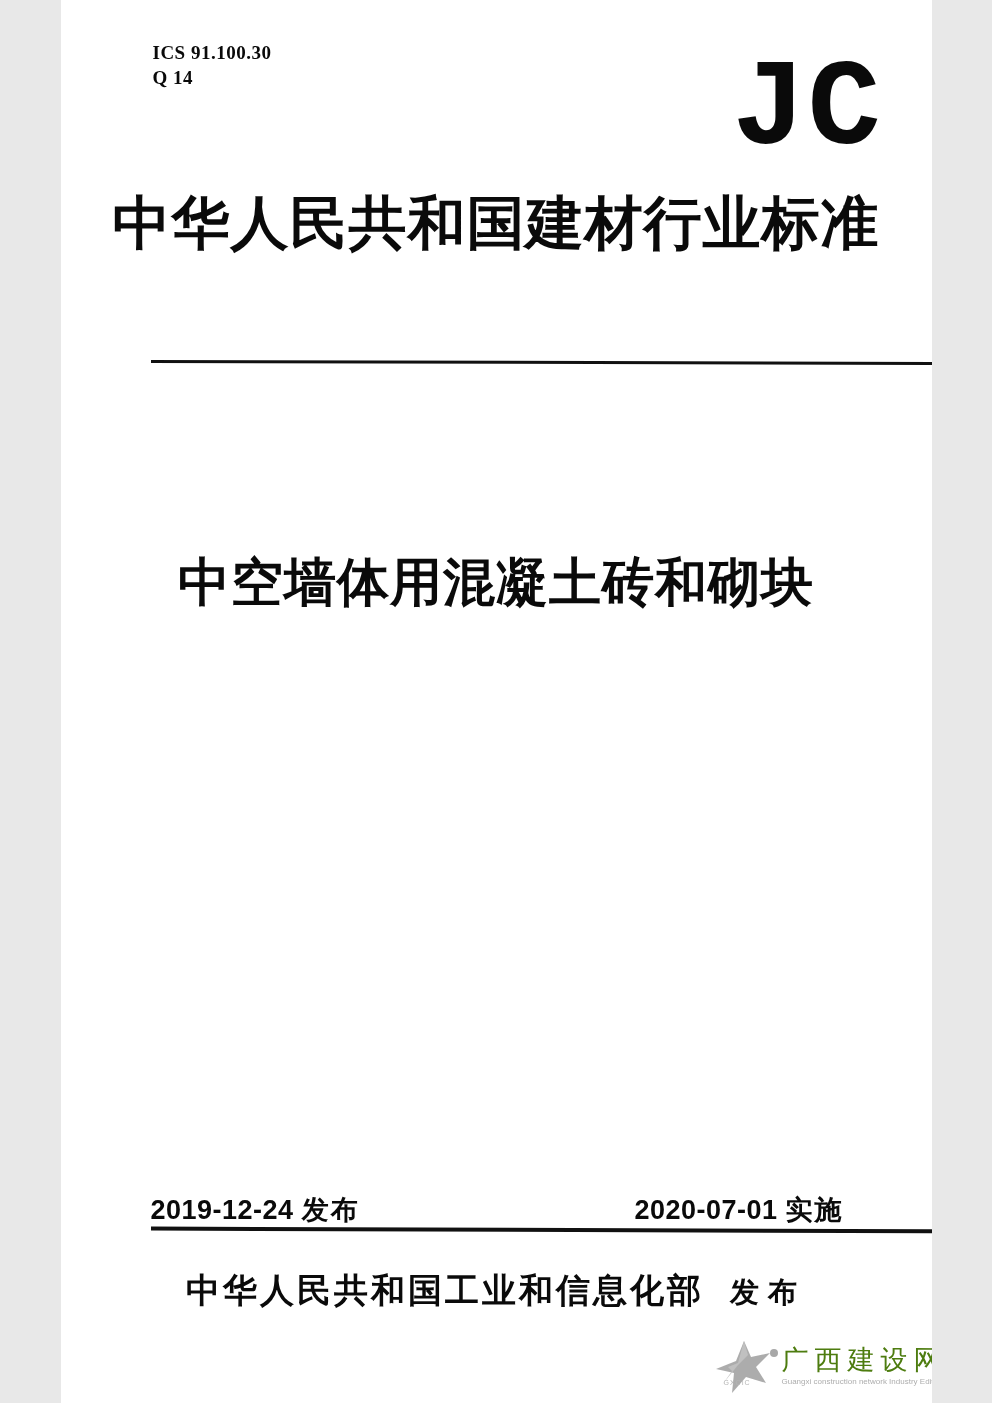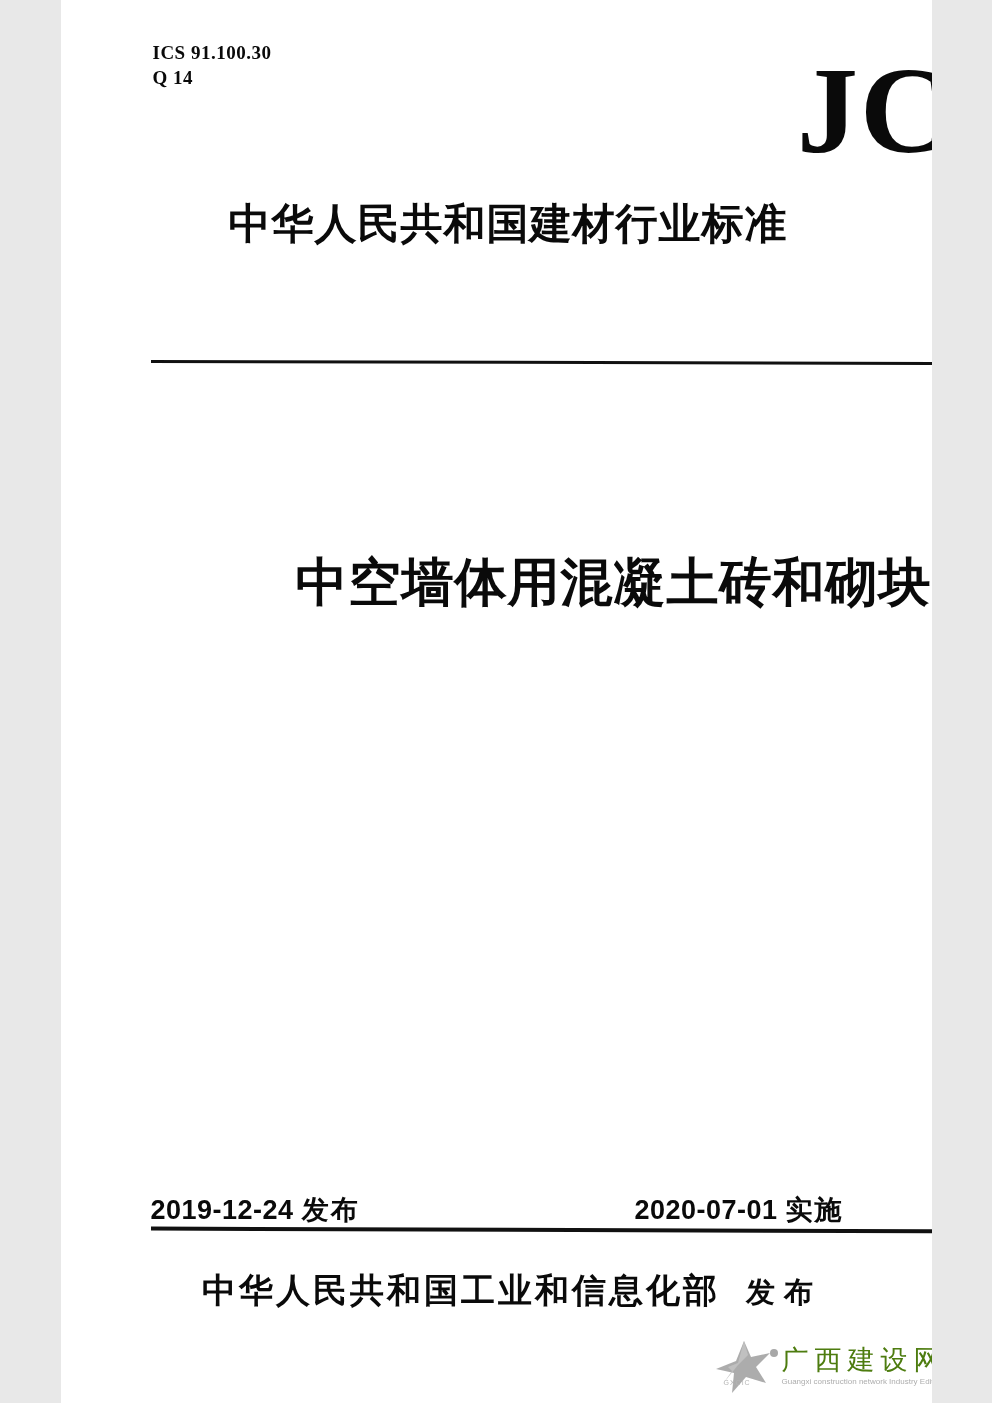--- a/index.html
+++ b/index.html
@@ -26,41 +26,41 @@
     font-family: "Liberation Serif", "DejaVu Serif", serif;
     font-weight: bold;
     font-size: 19px;
     line-height: 25px;
     letter-spacing: 0.5px;
   }
 
   
   .jc-logo {
     position: absolute;
-    left: 728px;
+    left: 662px;
     top: 50px;
     width: 170px;
     text-align: center;
-    font-family: Liberation Serif, serif;
+    font-family: Liberation Mono, monospace;
     font-weight: bold;
     font-size: 122px;
     line-height: 122px;
     letter-spacing: 2px;
   }
 
   
   .standard-title {
     position: absolute;
-    left: 12px;
+    left: 0;
     top: 192px;
     width: 100%;
     text-align: center;
     font-family: "Liberation Serif", "DejaVu Serif", serif;
     font-weight: bold;
-    font-size: 42px;
+    font-size: 58px;
     line-height: 64px;
     letter-spacing: 1px;
     white-space: nowrap;
   }
 
   
   .standard-number {
     position: absolute;
     right: 100px;
     top: 290px;
@@ -79,21 +79,21 @@
   }
   .rule-top { top: 361px; transform: rotate(0.15deg); }
   .rule-bottom { top: 1228px; border-top-width: 4px; transform: rotate(0.2deg); }
 
   
   .doc-title-zh {
     position: absolute;
     left: 0;
     top: 548px;
     width: 100%;
-    text-align: right;
+    text-align: center;
     font-family: "Liberation Sans", "DejaVu Sans", sans-serif;
     font-weight: bold;
     font-size: 52px;
     letter-spacing: 1px;
     white-space: nowrap;
   }
 
   .doc-title-en {
     position: absolute;
     left: 0;
@@ -127,21 +127,21 @@
     font-family: "Liberation Sans", "DejaVu Sans", sans-serif;
     font-weight: bold;
     font-size: 27px;
     margin-left: 8px;
     letter-spacing: 2px;
   }
 
   
   .publisher-row {
     position: absolute;
-    left: 16px;
+    left: 0;
     top: 1268px;
     width: 100%;
     text-align: center;
     white-space: nowrap;
   }
   .publisher-name {
     font-family: "Liberation Serif", "DejaVu Serif", serif;
     font-weight: bold;
     font-size: 34px;
     letter-spacing: 3px;

